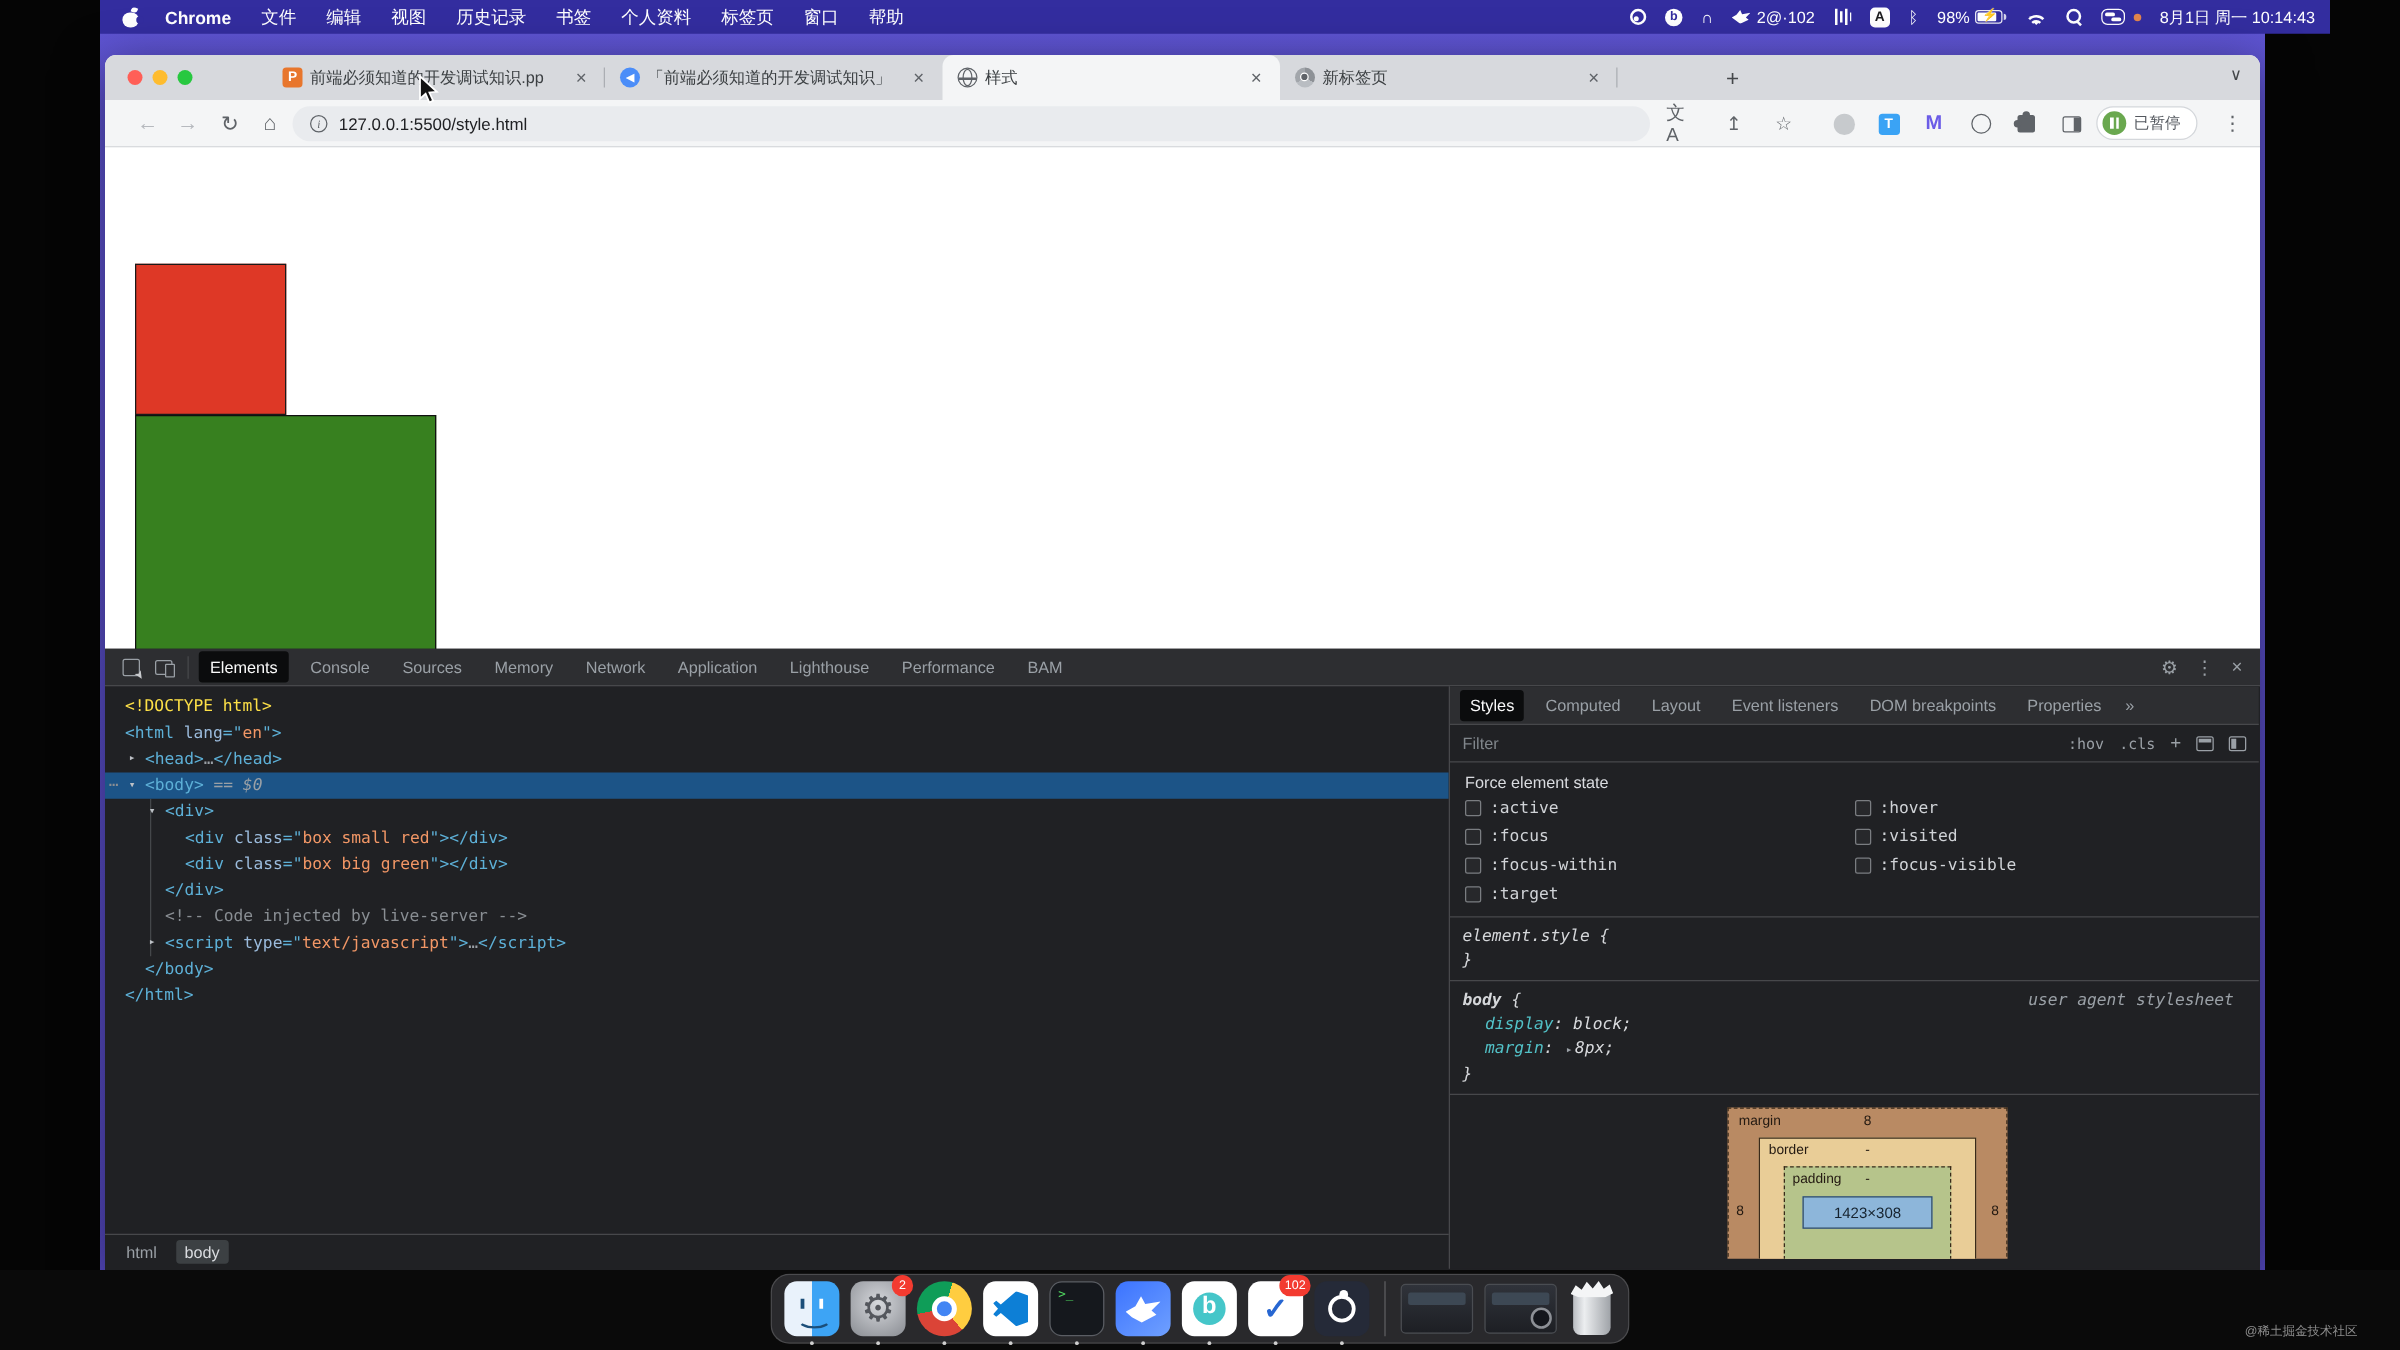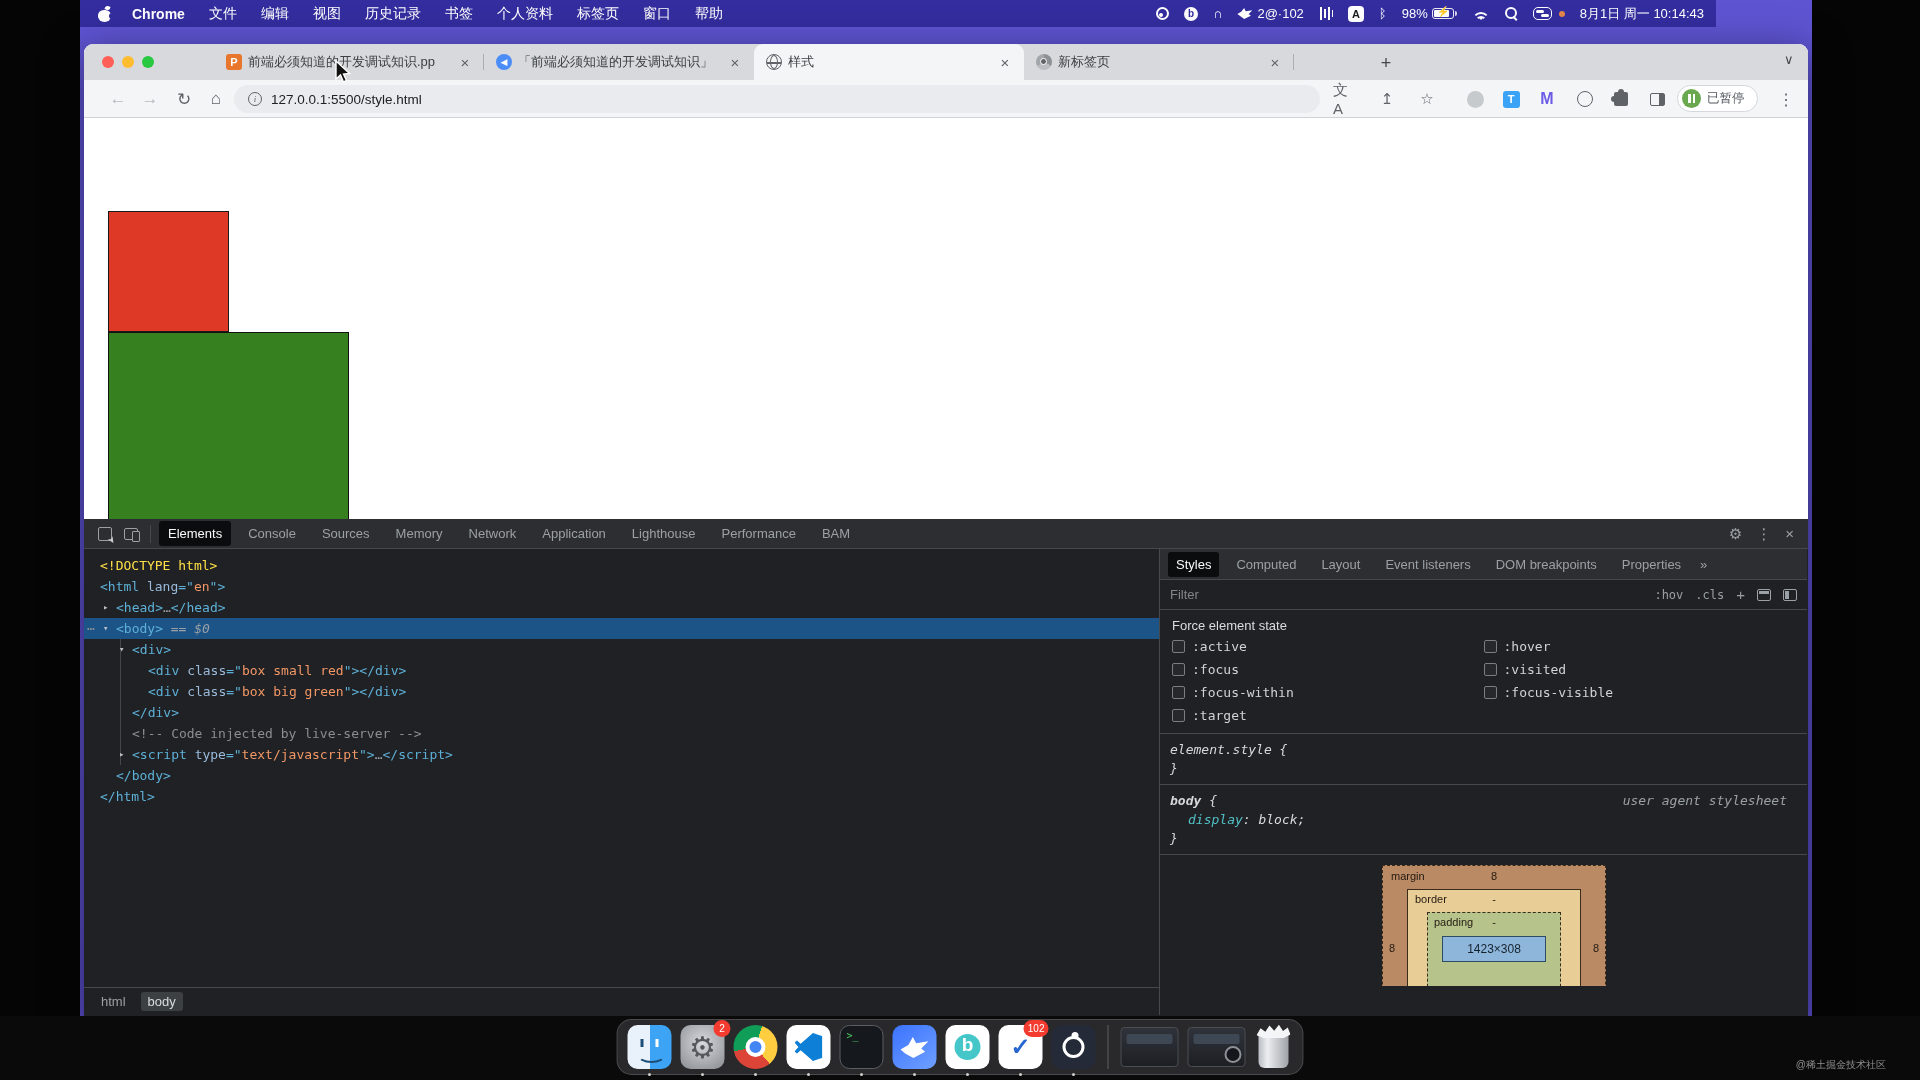--- a/index.html
+++ b/index.html
@@ -2,21 +2,21 @@
 <html><head>
 <meta charset="utf-8">
 <style>
   html,body{margin:0;padding:0;background:#000;}
   *{box-sizing:border-box;}
   #screen{position:relative;width:1920px;height:1080px;background:#050505;overflow:hidden;
           font-family:"Liberation Sans",sans-serif;-webkit-font-smoothing:antialiased;}
 
   
   #desktop{position:absolute;left:80px;top:0;width:1732px;height:1016px;background:linear-gradient(180deg,#5e54d2,#5549c0);}
-  #menubar{position:absolute;left:80px;top:0;width:1636px;height:27px;background:#332d9f;
+  #menubar{position:absolute;left:80px;top:0;width:1784px;height:27px;background:#332d9f;
            display:flex;align-items:center;color:#fff;font-size:14px;padding:0 12px 0 18px;}
   .apple{position:relative;width:14px;height:16px;margin-right:20px;}
   .apple .body{position:absolute;left:0;top:4px;width:13px;height:12px;background:#fff;border-radius:45% 45% 48% 48%;}
   .apple .leaf{position:absolute;left:7px;top:0;width:5px;height:4px;background:#fff;border-radius:60% 0 60% 0;transform:rotate(20deg);}
   .apple .bite{position:absolute;right:-3px;top:7px;width:6px;height:6px;background:#332d9f;border-radius:50%;}
   .mb-app{font-weight:bold;margin-right:24px;}
   .mb-item{margin-right:24px;white-space:nowrap;}
   #menu-status{margin-left:auto;display:flex;align-items:center;gap:15px;color:#fff;font-size:13px;}
   .ms{display:inline-flex;align-items:center;gap:5px;}
   .ring{width:13px;height:13px;border:2.5px solid #fff;border-radius:50%;position:relative;}
@@ -438,20 +438,21 @@
               </div>
           </div>
           <div class="st-rule" id="st-elemstyle">
               <div><span class="sel-name">element.style</span><span class="brace"> {</span></div>
               <div class="brace">}</div>
             </div>
           <div class="st-rule" id="st-bodyrule">
               <span class="origin">user agent stylesheet</span>
               <div><span class="sel-name bsel">body</span><span class="brace"> {</span></div>
               <div class="prop"><span class="pname">display</span><span class="punc">: </span><span class="pval">block</span><span class="punc">;</span></div>
+              <div class="prop"><span class="pname">margin</span><span class="punc">: </span><span class="ptri">▸</span><span class="pval">8px</span><span class="punc">;</span></div>
               <div class="brace">}</div>
             </div>
           <div id="st-boxmodel">
             <div id="bm">
               <span class="bm-lab" style="left:8px;top:4px">margin</span>
               <span class="bm-lab" style="left:0;right:0;top:4px;text-align:center">8</span>
               <span class="bm-side" style="left:2px">8</span>
               <span class="bm-side" style="right:2px">8</span>
               <span class="bm-side" style="left:26px">-</span>
               <span class="bm-side" style="right:26px">-</span>

